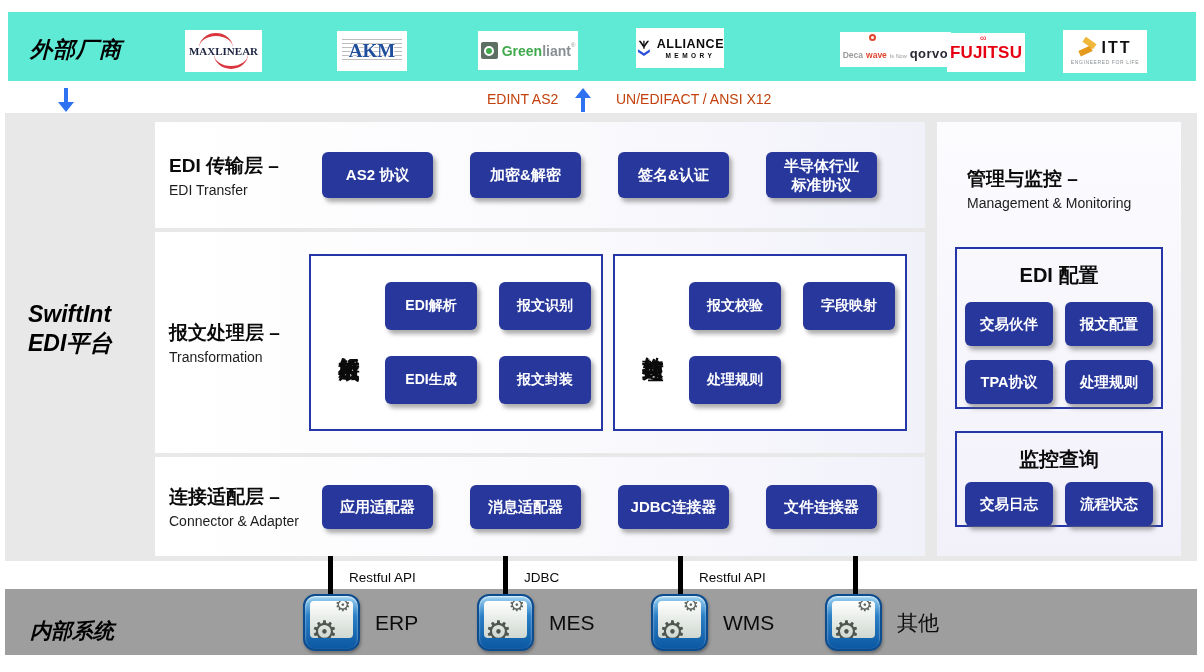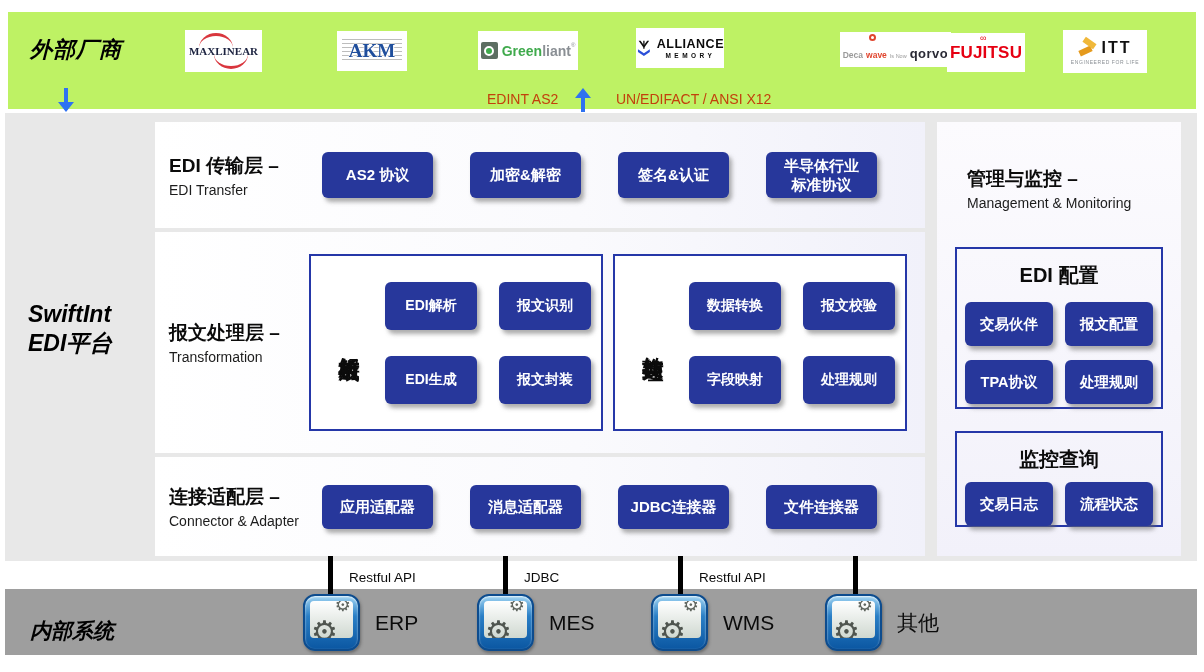--- a/index.html
+++ b/index.html
@@ -1,21 +1,21 @@
 <!DOCTYPE html>
 <html><head>
 <meta charset="utf-8">
 <style>
   * { box-sizing: border-box; margin: 0; padding: 0; }
   html,body { background:#fff; }
   .page { position:relative; width:1204px; height:672px; background:#fff;
           font-family:"Liberation Sans", sans-serif; overflow:hidden; color:#111; }
 
   
-  .top-bar { position:absolute; left:8px; top:12px; width:1188px; height:97px; background:#bef264; }
+  .top-bar { position:absolute; left:8px; top:12px; width:1188px; height:69px; background:#5eead4; }
   .top-title { position:absolute; left:22px; top:23px; font-style:italic; font-weight:bold; font-size:22px; color:#000; letter-spacing:1px; }
   .logo { position:absolute; background:#fff; display:flex; align-items:center; justify-content:center; }
 
   .logo-maxlinear { left:177px; top:18px; width:77px; height:42px; }
   .mxl-text { font-family:"Liberation Serif", serif; font-weight:bold; font-size:11px; color:#1c2340; }
   .mxl-arc { position:absolute; width:34px; height:15px; }
   .mxl-arc-top { left:14px; top:3px; border-top:3px solid #d9363e; border-radius:50% 50% 0 0 / 100% 100% 0 0; }
   .mxl-arc-bot { right:14px; bottom:3px; border-bottom:3px solid #d9363e; border-radius:0 0 50% 50% / 0 0 100% 100%; }
 
   .logo-akm { left:329px; top:19px; width:70px; height:40px; }
@@ -230,21 +230,20 @@
         <div class="proc-grid">
           <div class="btn btn-md">EDI解析</div>
           <div class="btn btn-md">报文识别</div>
           <div class="btn btn-md">EDI生成</div>
           <div class="btn btn-md">报文封装</div>
         </div>
       </div>
       <div class="proc-box">
         <div class="v-label">转换与处理</div>
         <div class="proc-grid">
-          <div class="btn btn-md">数据转换</div>
           <div class="btn btn-md">报文校验</div>
           <div class="btn btn-md">字段映射</div>
           <div class="btn btn-md">处理规则</div>
         </div>
       </div>
     </div>
   </div>
 
   <div class="layer layer-connector">
     <div class="layer-title">

